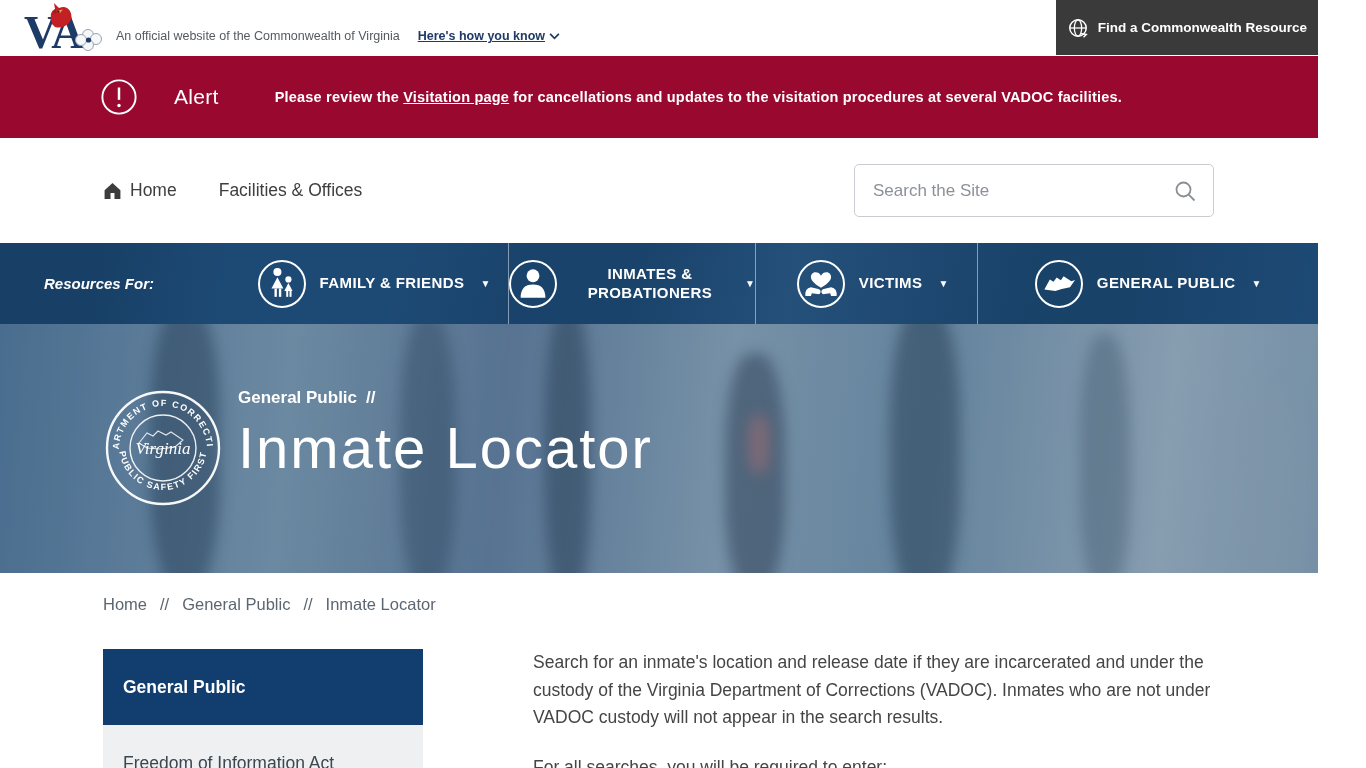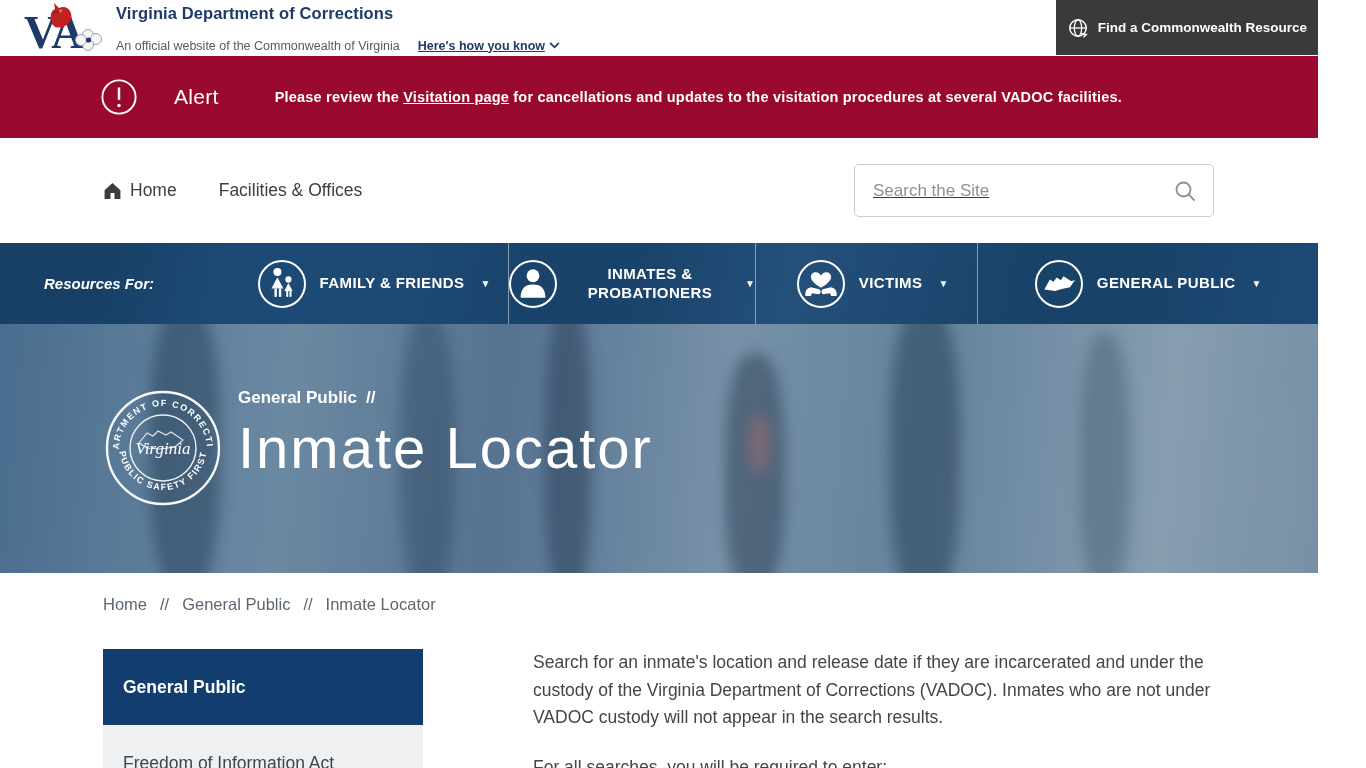--- a/index.html
+++ b/index.html
@@ -30,21 +30,21 @@
   .main-nav { height:105px; background:#fff; display:flex; align-items:center; padding:0 104px 0 103px; }
   .nav-item { display:flex; align-items:center; gap:8px; font-size:17.5px; color:#3e3e3e; cursor:pointer; white-space:nowrap; }
   .nav-home { margin-right:42px; }
   .nav-facilities { margin-right:95px; }
   .nav-group { display:flex; align-items:center; gap:27px; }
   .dots { display:flex; flex-direction:column; gap:4px; }
   .dots i { width:3px; height:3px; border-radius:50%; background:#bcbcbc; display:block; }
   .house-icon { width:19px; height:18px; }
   .search-box { margin-left:auto; width:360px; height:53px; border:1px solid #c9cdd1; border-radius:5px;
     display:flex; align-items:center; padding:0 16px 0 18px; background:#fff; }
-  .search-box input { border:none; outline:none; flex:1; font-size:17px; color:#7f1d1d; font-family:"Liberation Sans",sans-serif; background:transparent;text-decoration:underline; }
+  .search-box input { border:none; outline:none; flex:1; font-size:17px; color:#7f1d1d; font-family:"Liberation Sans",sans-serif; background:transparent; }
   .search-box input::placeholder { color:#8b9197; }
   .search-icon { width:24px; height:24px; flex:none; cursor:pointer; }
 
   
   .resources-bar { height:81px; background:#1d4a75; display:flex; align-items:stretch;
     background-image:linear-gradient(100deg, rgba(10,35,60,.25) 0 8%, rgba(255,255,255,0) 18% 30%, rgba(10,35,60,.18) 40% 48%, rgba(255,255,255,.03) 60%, rgba(10,35,60,.2) 78% 86%, rgba(255,255,255,0) 100%); }
   .res-label { flex:none; width:240px; display:flex; align-items:center; padding-left:44px;
     color:#fff; font-size:15px; font-style:italic; font-weight:bold; white-space:nowrap; }
   .res-tab { display:flex; align-items:center; justify-content:center; gap:14px; cursor:pointer; }
   .res-tab + .res-tab { border-left:1px solid rgba(220,232,242,.55); }
@@ -106,21 +106,20 @@
         <g stroke="#9aa4b5" stroke-width="1" fill="#f6f7f9">
           <circle cx="66" cy="33" r="5.5"></circle>
             <circle cx="74" cy="37" r="5.5"></circle>
           <circle cx="66" cy="43" r="5.5"></circle>
             <circle cx="59" cy="38" r="5.5"></circle>
         </g>
         <circle cx="66.5" cy="38" r="2.6" fill="#1e3a66"></circle>
       </svg>
     </div>
     <div class="title-block">
-      <div class="site-title">Virginia Department of Corrections</div>
       <div class="official-row">
         <span>An official website of the Commonwealth of Virginia</span>
         <span class="how-link">
           <span>Here's how you know</span>
           <svg class="how-chev" viewBox="0 0 12 8">
             <polyline points="1,1 6,6 11,1" fill="none" stroke="#1e3a66" stroke-width="2"></polyline>
           </svg>
         </span>
       </div>
     </div>

